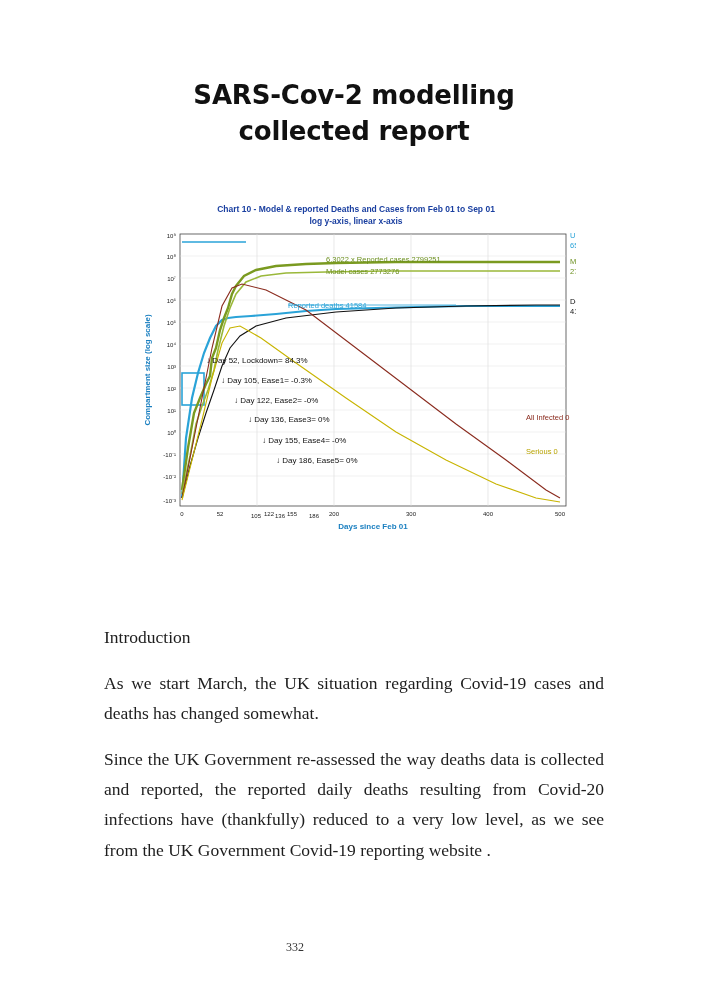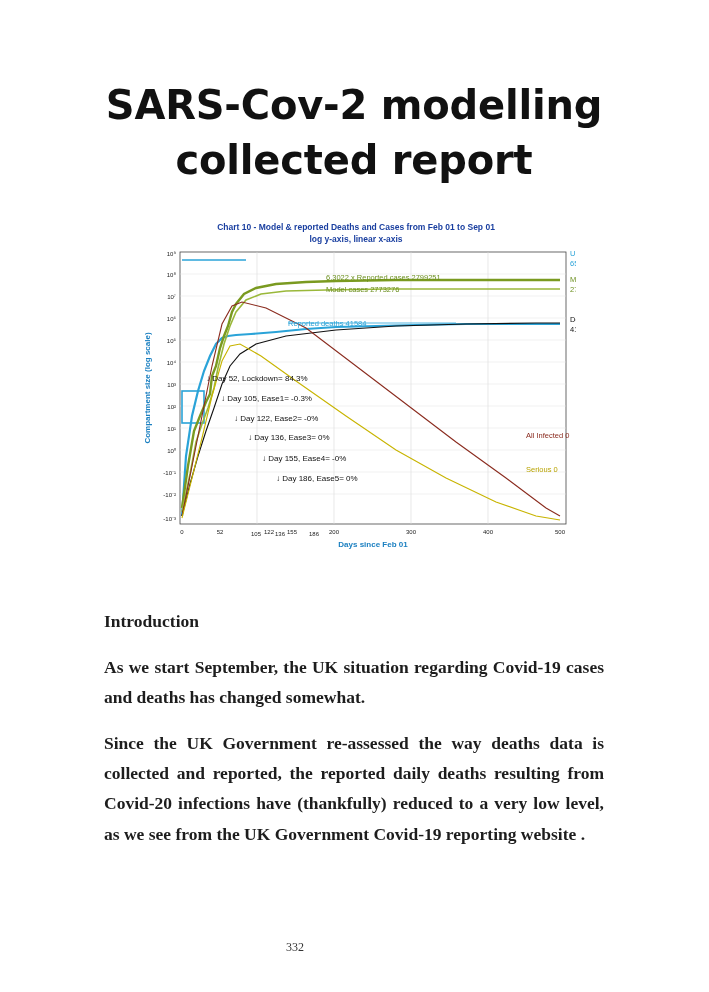--- a/index.html
+++ b/index.html
@@ -22,49 +22,48 @@
     box-sizing: border-box;
   }
   .doc-title {
     position: absolute;
     top: 78px;
     left: 104px;
     width: 500px;
     text-align: center;
     font-family: "DejaVu Sans", sans-serif;
     font-weight: bold;
-    font-size: 40px;
+    font-size: 26px;
     line-height: 1.38;
     letter-spacing: -0.2px;
     color: #111111;
   }
   .figure {
     position: absolute;
-    top: 216px;
+    top: 198px;
     left: 136px;
     width: 440px;
     height: 340px;
   }
   .chart-svg {
     display: block;
   }
   .body-text {
     position: absolute;
     left: 104px;
     width: 500px;
     top: 606px;
     font-size: 17.5px;
     line-height: 1.72;
     color: #1d1d1d;
   }
   .body-text p {
-    margin: 0 0 16px 0;
+    margin: 16px 0 16px 0;
     text-align: justify;
     text-justify: inter-word;
-    font-weight: bold;
   }
   .body-text p.no-justify {
     text-align: left;
   }
   .page-number {
     position: absolute;
     top: 940px;
     left: 0;
     width: 590px;
     text-align: center;
@@ -225,19 +224,19 @@
       <text class="annot" x="85" y="185">↓ Day 105, Ease1=  -0.3%</text>
       <text class="annot" x="98" y="205">↓ Day 122, Ease2=  -0%</text>
       <text class="annot" x="112" y="224">↓ Day 136, Ease3=  0%</text>
       <text class="annot" x="126" y="245">↓ Day 155, Ease4=  -0%</text>
       <text class="annot" x="140" y="265">↓ Day 186, Ease5=  0%</text>
     </svg>
   </div>
 
   <div class="body-text">
     <p class="no-justify">Introduction</p>
-    <p>As we start September, the UK situation regarding Covid-19 cases and deaths has changed somewhat.</p>
+    <p>As we start March, the UK situation regarding Covid-19 cases and deaths has changed somewhat.</p>
     <p>Since the UK Government re-assessed the way deaths data is collected and reported, the reported daily deaths resulting from Covid-20 infections have (thankfully) reduced to a very low level, as we see from the UK Government Covid-19 reporting website .</p>
   </div>
 
   <div class="page-number">332</div>
 
 </div>
 
 </body></html>

